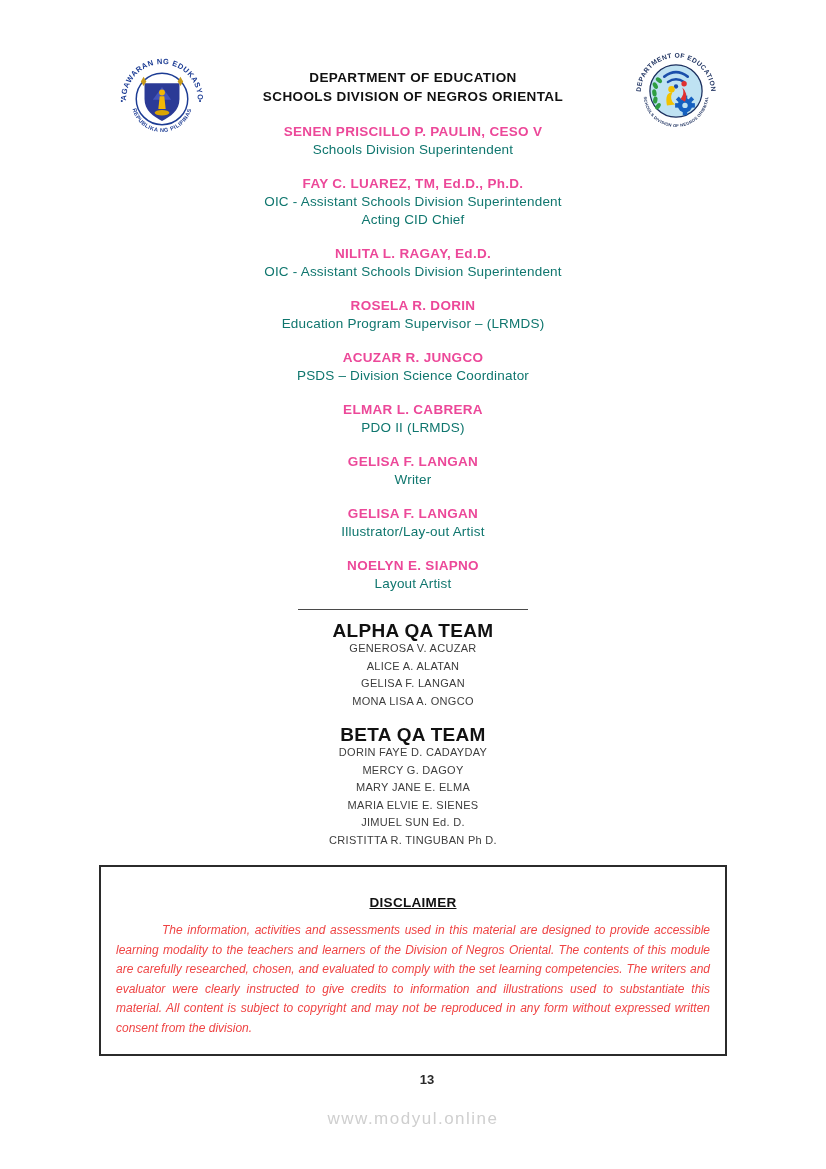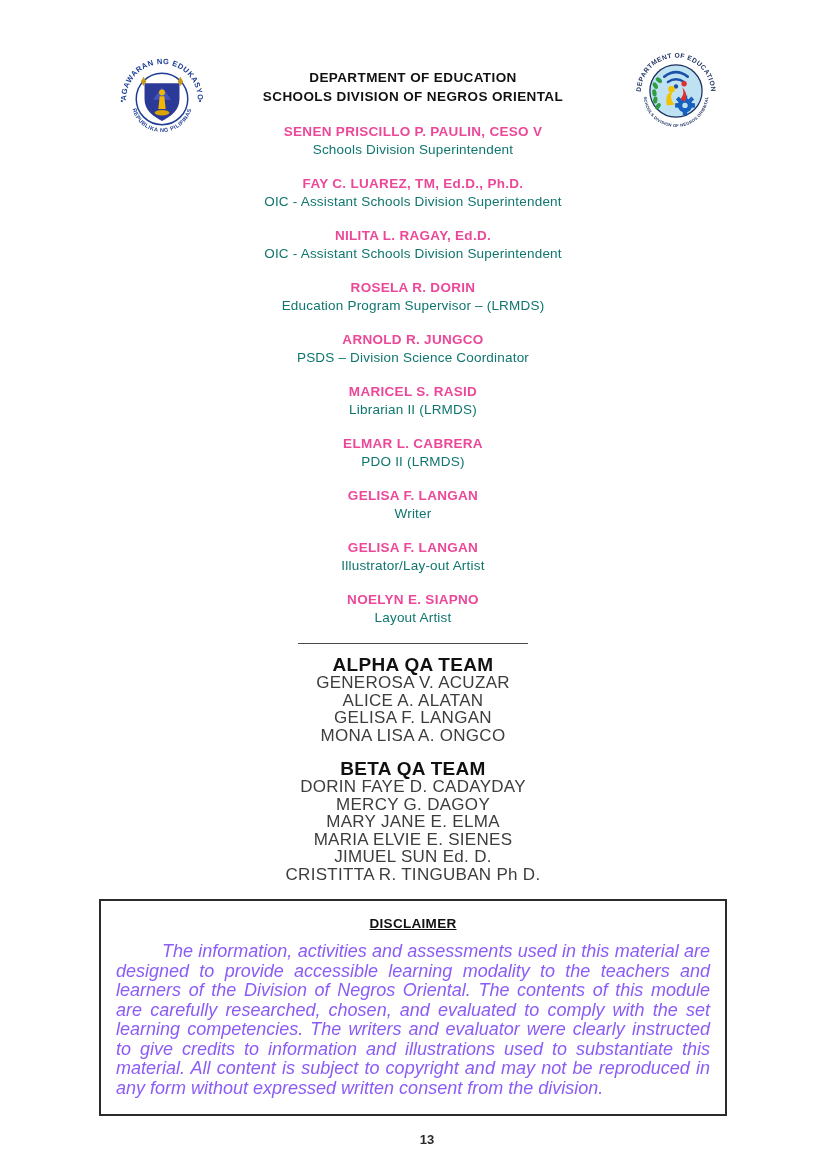--- a/index.html
+++ b/index.html
@@ -50,48 +50,48 @@
   }
   .qa { margin-top: 8px; margin-bottom: 16px; }
   .qa-title {
     font-weight: bold;
     font-size: 19px;
     line-height: 18px;
     letter-spacing: 0.3px;
     color: #111;
   }
   .qa-member {
-    font-size: 17px;
+    font-size: 11px;
     line-height: 17.5px;
     letter-spacing: 0.3px;
     color: #3d3d3d;
   }
   .disclaimer-box {
     width: 628px;
     margin: 14px auto 0;
     border: 2px solid #2b2b2b;
-    padding: 12px 15px 16px;
+    padding: 25px 15px 16px;
     text-align: left;
   }
   .d-title {
     text-align: center;
     font-weight: bold;
     text-decoration: underline;
     font-size: 13.5px;
     letter-spacing: 0.3px;
     margin: 3px 0 11px;
     color: #111;
   }
   .d-body {
     font-style: italic;
     text-align: justify;
-    font-size: 18px;
+    font-size: 12px;
     line-height: 19.5px;
     text-indent: 46px;
-    color: #8b5cf6;
+    color: #ef4444;
   }
   .page-number {
     margin-top: 16px;
     font-size: 13px;
     font-weight: 600;
     color: #2a2a2a;
     padding-left: 28px;
   }
   .watermark {
     margin-top: 22px;
@@ -177,36 +177,33 @@
     </div>
 
     <div class="credits">
       <div class="credit">
         <div class="cname">SENEN PRISCILLO P. PAULIN, CESO V</div>
         <div class="crole">Schools Division Superintendent</div>
       </div>
       <div class="credit">
         <div class="cname">FAY C. LUAREZ, TM, Ed.D., Ph.D.</div>
         <div class="crole">OIC - Assistant Schools Division Superintendent</div>
+        <div class="crole">Acting CID Chief</div>
       </div>
       <div class="credit">
         <div class="cname">NILITA L. RAGAY, Ed.D.</div>
         <div class="crole">OIC - Assistant Schools Division Superintendent</div>
       </div>
       <div class="credit">
         <div class="cname">ROSELA R. DORIN</div>
         <div class="crole">Education Program Supervisor – (LRMDS)</div>
       </div>
       <div class="credit">
-        <div class="cname">ARNOLD R. JUNGCO</div>
+        <div class="cname">ACUZAR R. JUNGCO</div>
         <div class="crole">PSDS – Division Science Coordinator</div>
-      </div>
-      <div class="credit">
-        <div class="cname">MARICEL S. RASID</div>
-        <div class="crole">Librarian II (LRMDS)</div>
       </div>
       <div class="credit">
         <div class="cname">ELMAR L. CABRERA</div>
         <div class="crole">PDO II (LRMDS)</div>
       </div>
       <div class="credit">
         <div class="cname">GELISA F. LANGAN</div>
         <div class="crole">Writer</div>
       </div>
       <div class="credit">

